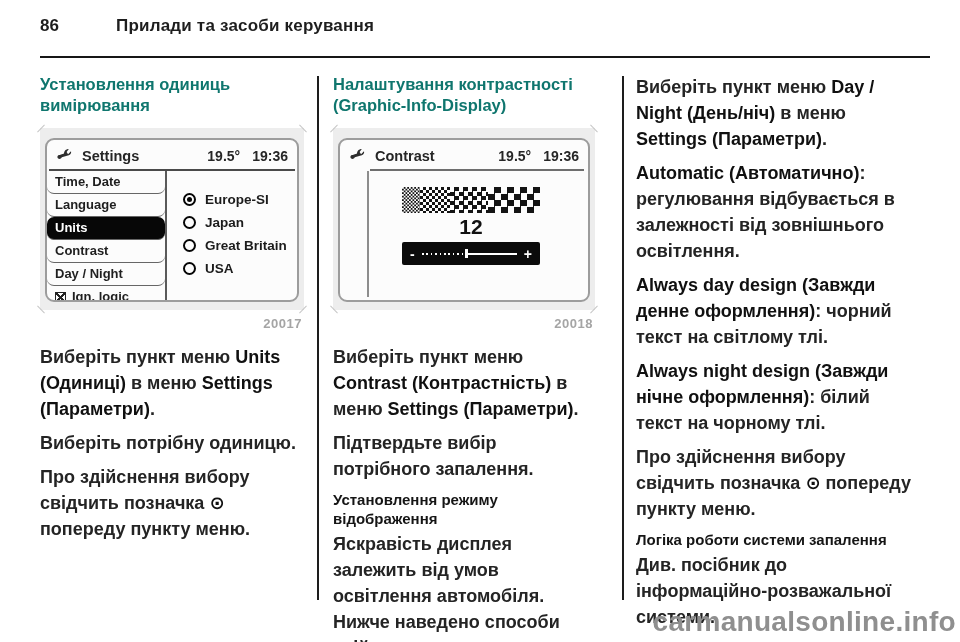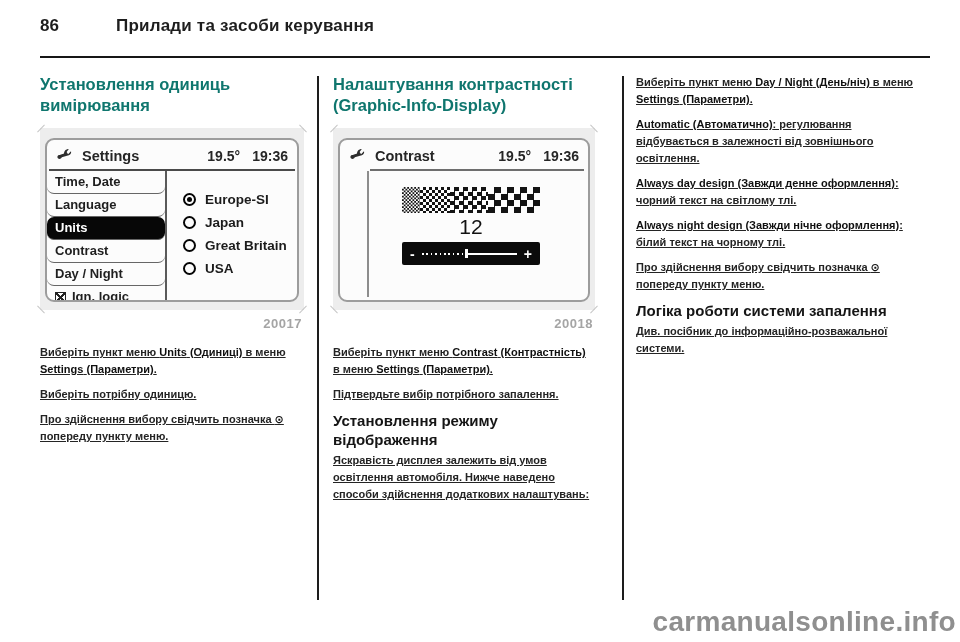--- a/index.html
+++ b/index.html
@@ -14,21 +14,21 @@
   
   .col{position:absolute;top:74px;}
   .col-1{left:40px;width:264px;}
   .col-2{left:333px;width:262px;}
   .col-3{left:636px;width:280px;}
   .divider{position:absolute;top:76px;height:524px;width:2px;background:#1d1d1d;}
   .div-1{left:317px;} .div-2{left:622px;}
 
   h2.sec{margin:0;font-size:16.5px;line-height:21px;font-weight:800;color:#0f766e;}
   h3.sub{margin:7px 0 3px;font-size:15px;line-height:19px;font-weight:800;color:#151515;}
-  p.body{margin:0 0 8px;font-size:11px;line-height:17px;font-weight:600;color:#242424;text-decoration:underline;}
+  p.body{margin:0 0 8px;font-size:18px;line-height:26px;font-weight:600;color:#242424;}
   p.body .b{font-weight:800;color:#101010;}
 
   
   .photo{position:relative;height:182px;background:#ededed;margin:12px 0 34px;}
   .caption{position:absolute;right:2px;bottom:-21px;font-size:13px;font-weight:600;color:#a5a5a5;letter-spacing:.5px;}
   .cm{position:absolute;width:10px;height:1px;background:#c6c6c6;}
   .cm.tl{left:-4px;top:0;transform:rotate(-45deg);}
   .cm.tr{right:-4px;top:0;transform:rotate(45deg);}
   .cm.bl{left:-4px;bottom:0;transform:rotate(45deg);}
   .cm.br{right:-4px;bottom:0;transform:rotate(-45deg);}
@@ -63,21 +63,21 @@
 
   
   .d2-body{position:relative;height:134px;}
   .d2-vline{position:absolute;left:27px;top:0;bottom:8px;width:1.6px;background:#8d8d8d;}
   .checker{position:absolute;left:62px;top:16px;height:26px;display:flex;}
   .ck{height:100%;background:conic-gradient(#141414 25%,#fdfdfd 0 50%,#141414 0 75%,#fdfdfd 0);
       background-size:var(--s) var(--s);}
   .ck1{width:18px;--s:3.5px;} .ck2{width:30px;--s:6px;}
   .ck3{width:38px;--s:9px;}  .ck4{width:52px;--s:13px;}
   .cval{position:absolute;left:62px;top:44px;width:138px;text-align:center;
-        font-size:21px;font-weight:400;color:#111;}
+        font-size:21px;font-weight:700;color:#111;}
   .slider{position:absolute;left:62px;top:71px;width:138px;height:23px;background:#0b0b0b;
           border-radius:2px;display:flex;align-items:center;padding:0 8px;box-sizing:border-box;color:#fff;}
   .sgn{font-size:14px;font-weight:900;line-height:1;}
   .track{flex:1;margin:0 7px;position:relative;height:11px;}
   .dots{position:absolute;left:0;top:4.5px;width:46%;height:2.6px;
         background:repeating-linear-gradient(90deg,#fff 0 1.6px,transparent 1.6px 4.4px);}
   .mark{position:absolute;left:46%;top:1px;width:2.4px;height:9px;background:#fff;}
   .sline{position:absolute;left:48.5%;right:0;top:4.8px;height:2.3px;background:#fff;}
 
   

